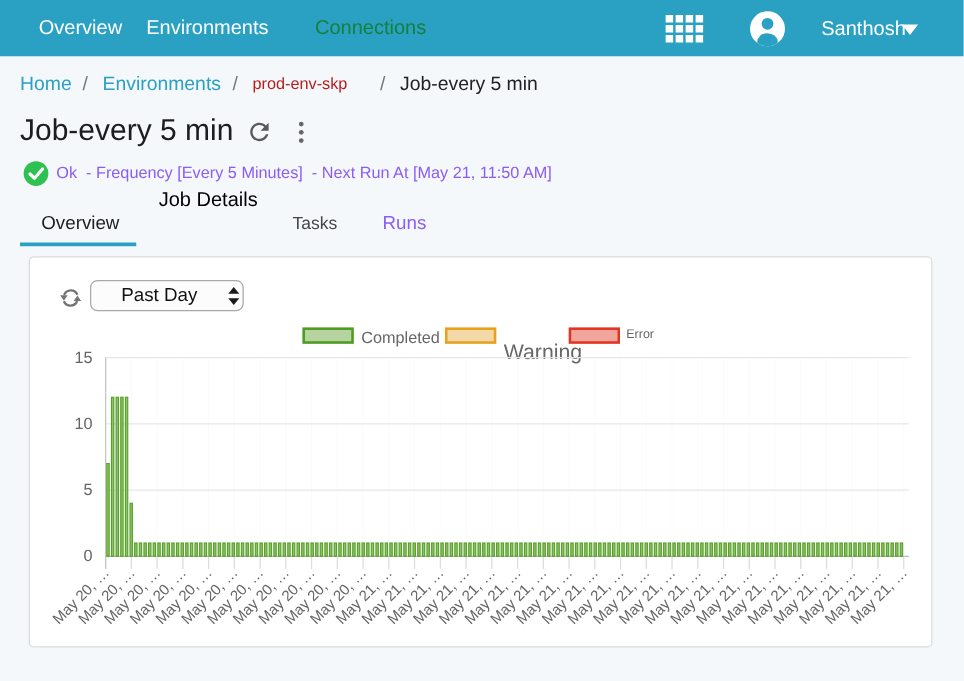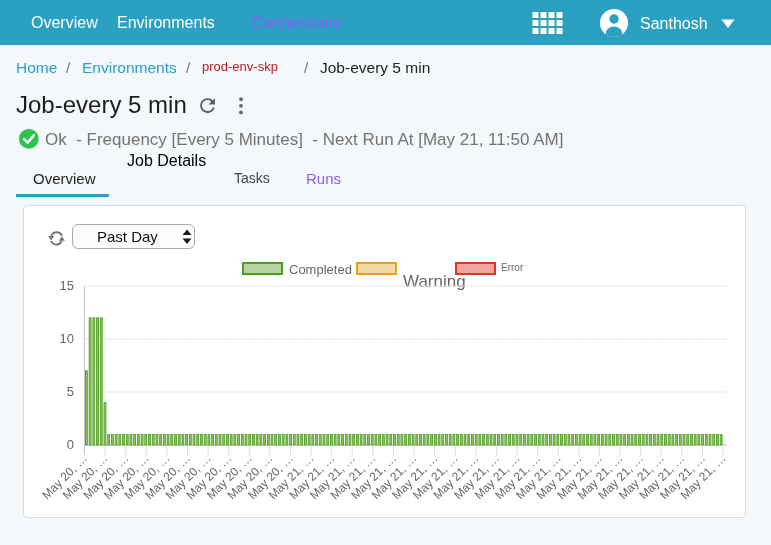--- a/index.html
+++ b/index.html
@@ -1,21 +1,21 @@
 <!DOCTYPE html>
 <html><head><meta charset="utf-8"><style>
 *{margin:0;padding:0;box-sizing:border-box}
 body{width:771px;height:545px;background:#f4f8fb;font-family:"Liberation Sans",sans-serif;position:relative;overflow:hidden}
 .abs{position:absolute}
 </style></head>
 <body>
 <div class="abs" style="left:0;top:0;width:771px;height:45px;background:#2aa0c2"></div>
 <div class="abs" style="top:14px;left:31px;color:#fff;font-size:16px">Overview</div>
 <div class="abs" style="top:14px;left:117px;color:#fff;font-size:16px">Environments</div>
-<div class="abs" style="top:14px;left:252px;color:#8b5cf6;font-size:16px">Connections</div>
+<div class="abs" style="top:14px;left:252px;color:#15803d;font-size:16px">Connections</div>
 <svg width="771" height="45" viewBox="0 0 771 45" style="position:absolute;left:0;top:0">
 <rect x="532.5" y="12" width="6" height="6" fill="#fff"></rect>
     <rect x="540.5" y="12" width="6" height="6" fill="#fff"></rect>
     <rect x="548.5" y="12" width="6" height="6" fill="#fff"></rect>
     <rect x="556.5" y="12" width="6" height="6" fill="#fff"></rect>
     <rect x="532.5" y="20" width="6" height="6" fill="#fff"></rect>
     <rect x="540.5" y="20" width="6" height="6" fill="#fff"></rect>
     <rect x="548.5" y="20" width="6" height="6" fill="#fff"></rect>
     <rect x="556.5" y="20" width="6" height="6" fill="#fff"></rect>
     <rect x="532.5" y="28" width="6" height="6" fill="#fff"></rect>
@@ -25,21 +25,21 @@
 <circle cx="614" cy="23" r="14" fill="#fff"></circle>
 <clipPath id="av">
       <circle cx="614" cy="23" r="14"></circle>
     </clipPath>
 <g clip-path="url(#av)" fill="#2aa0c2">
       <circle cx="614" cy="19" r="4.7"></circle>
       <ellipse cx="614" cy="33.5" rx="8.2" ry="7"></ellipse>
     </g>
 <polygon points="721.5,19.5 734.5,19.5 728,28" fill="#fff"></polygon>
 </svg>
-<div class="abs" style="top:15px;left:640px;color:#fff;font-size:16px">Santhosh</div>
+<div class="abs" style="top:15px;left:657px;color:#fff;font-size:16px">Santhosh</div>
 
 <div class="abs" style="top:59px;left:16px;font-size:15.5px;color:#2aa0c2">Home</div>
 <div class="abs" style="top:59px;left:66px;font-size:15.5px;color:#777">/</div>
 <div class="abs" style="top:59px;left:82px;font-size:15.5px;color:#2aa0c2">Environments</div>
 <div class="abs" style="top:59px;left:186px;font-size:15.5px;color:#777">/</div>
 <div class="abs" style="top:59px;left:202px;font-size:13px;color:#b91c1c">prod-env-skp</div>
 <div class="abs" style="top:59px;left:304px;font-size:15.5px;color:#777">/</div>
 <div class="abs" style="top:59px;left:320px;font-size:15.5px;color:#222">Job-every 5 min</div>
 
 <div class="abs" style="top:91px;left:16px;font-size:24px;color:#1d1d1d">Job-every 5 min</div>
@@ -49,21 +49,21 @@
       <circle cx="43" cy="3.2" r="1.9"></circle>
       <circle cx="43" cy="9.8" r="1.9"></circle>
       <circle cx="43" cy="16.4" r="1.9"></circle>
     </g>
 </svg>
 
 <svg width="24" height="24" viewBox="0 0 24 24" style="position:absolute;left:17px;top:127px">
 <circle cx="11.8" cy="11.8" r="9.9" fill="#2ec151"></circle>
 <path d="M7 12.2 L10.6 15.6 L17 8.2" fill="none" stroke="#fff" stroke-width="2.5" stroke-linecap="round" stroke-linejoin="round"></path>
 </svg>
-<div class="abs" style="top:129.5px;left:45px;font-size:17px;color:#737373">Ok &nbsp;- Frequency [Every 5 Minutes] &nbsp;- Next Run At [May 21, 11:50 AM]</div>
+<div class="abs" style="top:129.5px;left:45px;font-size:13px;color:#8b5cf6">Ok &nbsp;- Frequency [Every 5 Minutes] &nbsp;- Next Run At [May 21, 11:50 AM]</div>
 
 <div class="abs" style="top:170px;left:33px;font-size:15px;color:#1d1d1d">Overview</div>
 <div class="abs" style="top:152px;left:127px;font-size:16px;color:#000000">Job Details</div>
 <div class="abs" style="top:170px;left:234px;font-size:14px;color:#454545">Tasks</div>
 <div class="abs" style="top:170px;left:306px;font-size:15px;color:#8b5cf6">Runs</div>
 <div class="abs" style="left:16px;top:194px;width:93px;height:2.5px;background:#2aa0c2"></div>
 
 <div class="abs" style="left:22.5px;top:205px;width:723px;height:313px;background:#fff;border:1px solid #d9dcdf;border-radius:4px"></div>
 
 <svg width="19" height="19" viewBox="0 0 19 19" style="position:absolute;left:47px;top:229px">

